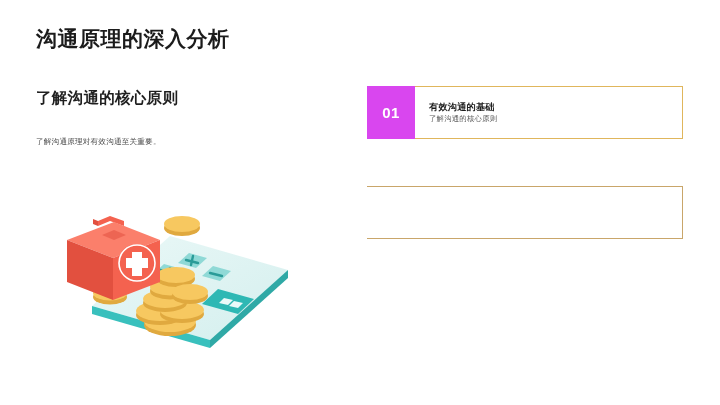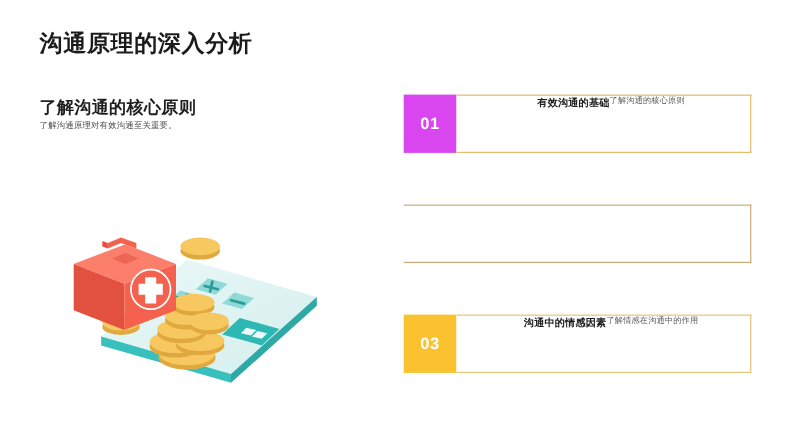--- a/index.html
+++ b/index.html
@@ -17,21 +17,21 @@
     letter-spacing:.5px;white-space:nowrap;
   }
 
   
   .left-col{position:absolute;left:36px;top:88px;width:300px;}
   .section-heading{
     font-size:15.5px;font-weight:700;color:#1f1f1f;
     letter-spacing:.3px;margin:0;white-space:nowrap;
   }
   .section-sub{
-    margin:0 0 0 0;font-size:7.6px;color:#4a4a4a;
+    margin:28px 0 0 0;font-size:7.6px;color:#4a4a4a;
     letter-spacing:.2px;white-space:nowrap;
   }
 
   
   .illustration{position:absolute;left:52px;top:200px;width:258px;height:155px;}
   .illustration svg{display:block;width:100%;height:100%;}
 
   
   .cards{position:absolute;left:367px;top:86px;width:316px;}
   .card{
@@ -39,21 +39,21 @@
     height:53px;background:#ffffff;
     box-sizing:border-box;
   }
   .card + .card{margin-top:47px;}
   .card-num{
     flex:0 0 48px;display:flex;align-items:center;justify-content:center;
     color:#ffffff;font-size:15px;font-weight:700;letter-spacing:.5px;
   }
   .card-body{
     flex:1 1 auto;border:1px solid #e0b65c;border-left:none;
-    background:#fff;display:flex;flex-direction:row;
+    background:#fff;display:flex;flex-direction:column;
     justify-content:center;padding:0 0 0 14px;box-sizing:border-box;
   }
   .card-title{font-size:9.2px;font-weight:700;color:#1b1b1b;letter-spacing:.2px;}
   .card-desc{font-size:7.4px;color:#5a5a5a;margin-top:0;letter-spacing:.2px;}
 </style>
 </head>
 <body>
 
 <div class="slide">
 
@@ -155,23 +155,16 @@
         <div class="card-title">有效沟通的基础</div>
         <div class="card-desc">了解沟通的核心原则</div>
       </div>
     </div>
 
     <div class="card">
       <div class="card-body" style="border-color:#c9a66a">
       </div>
     </div>
 
-    <div class="card">
-      <div class="card-num" style="background:#f9c22e">03</div>
-      <div class="card-body" style="border-color:#e3c06a">
-        <div class="card-title">沟通中的情感因素</div>
-        <div class="card-desc">了解情感在沟通中的作用</div>
-      </div>
-    </div>
 
   </div>
 
 </div>
 
 </body></html>

